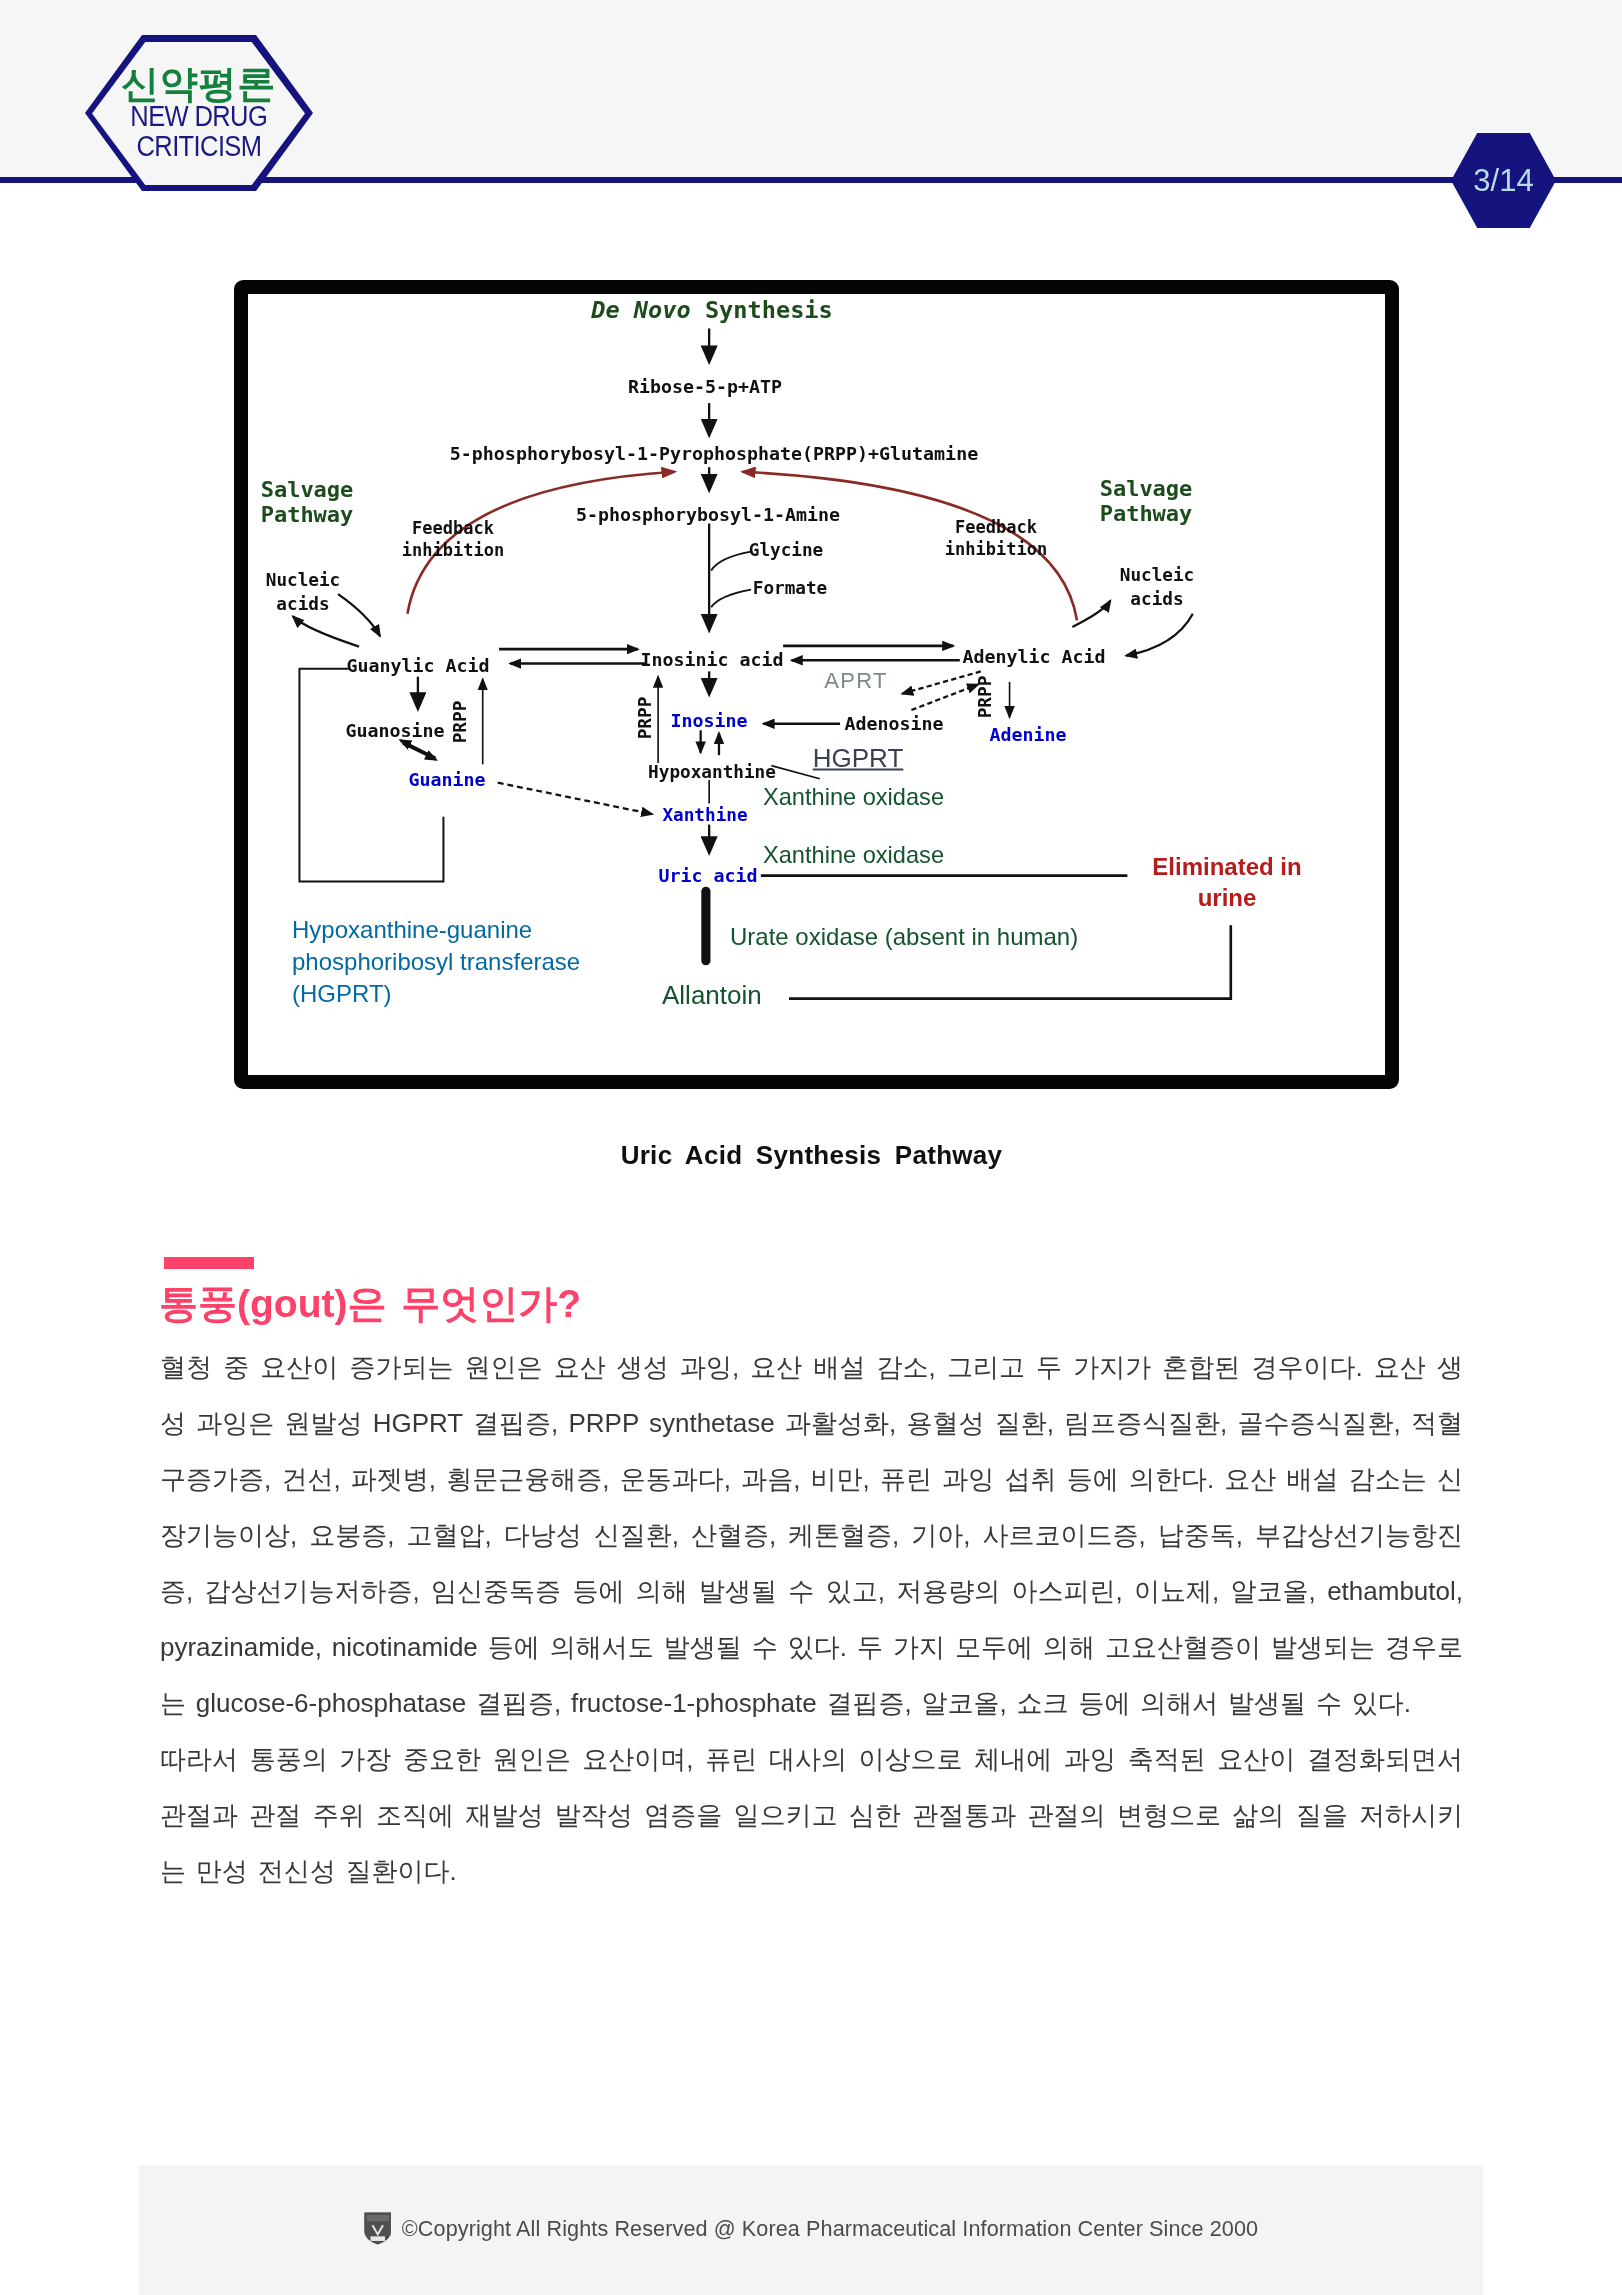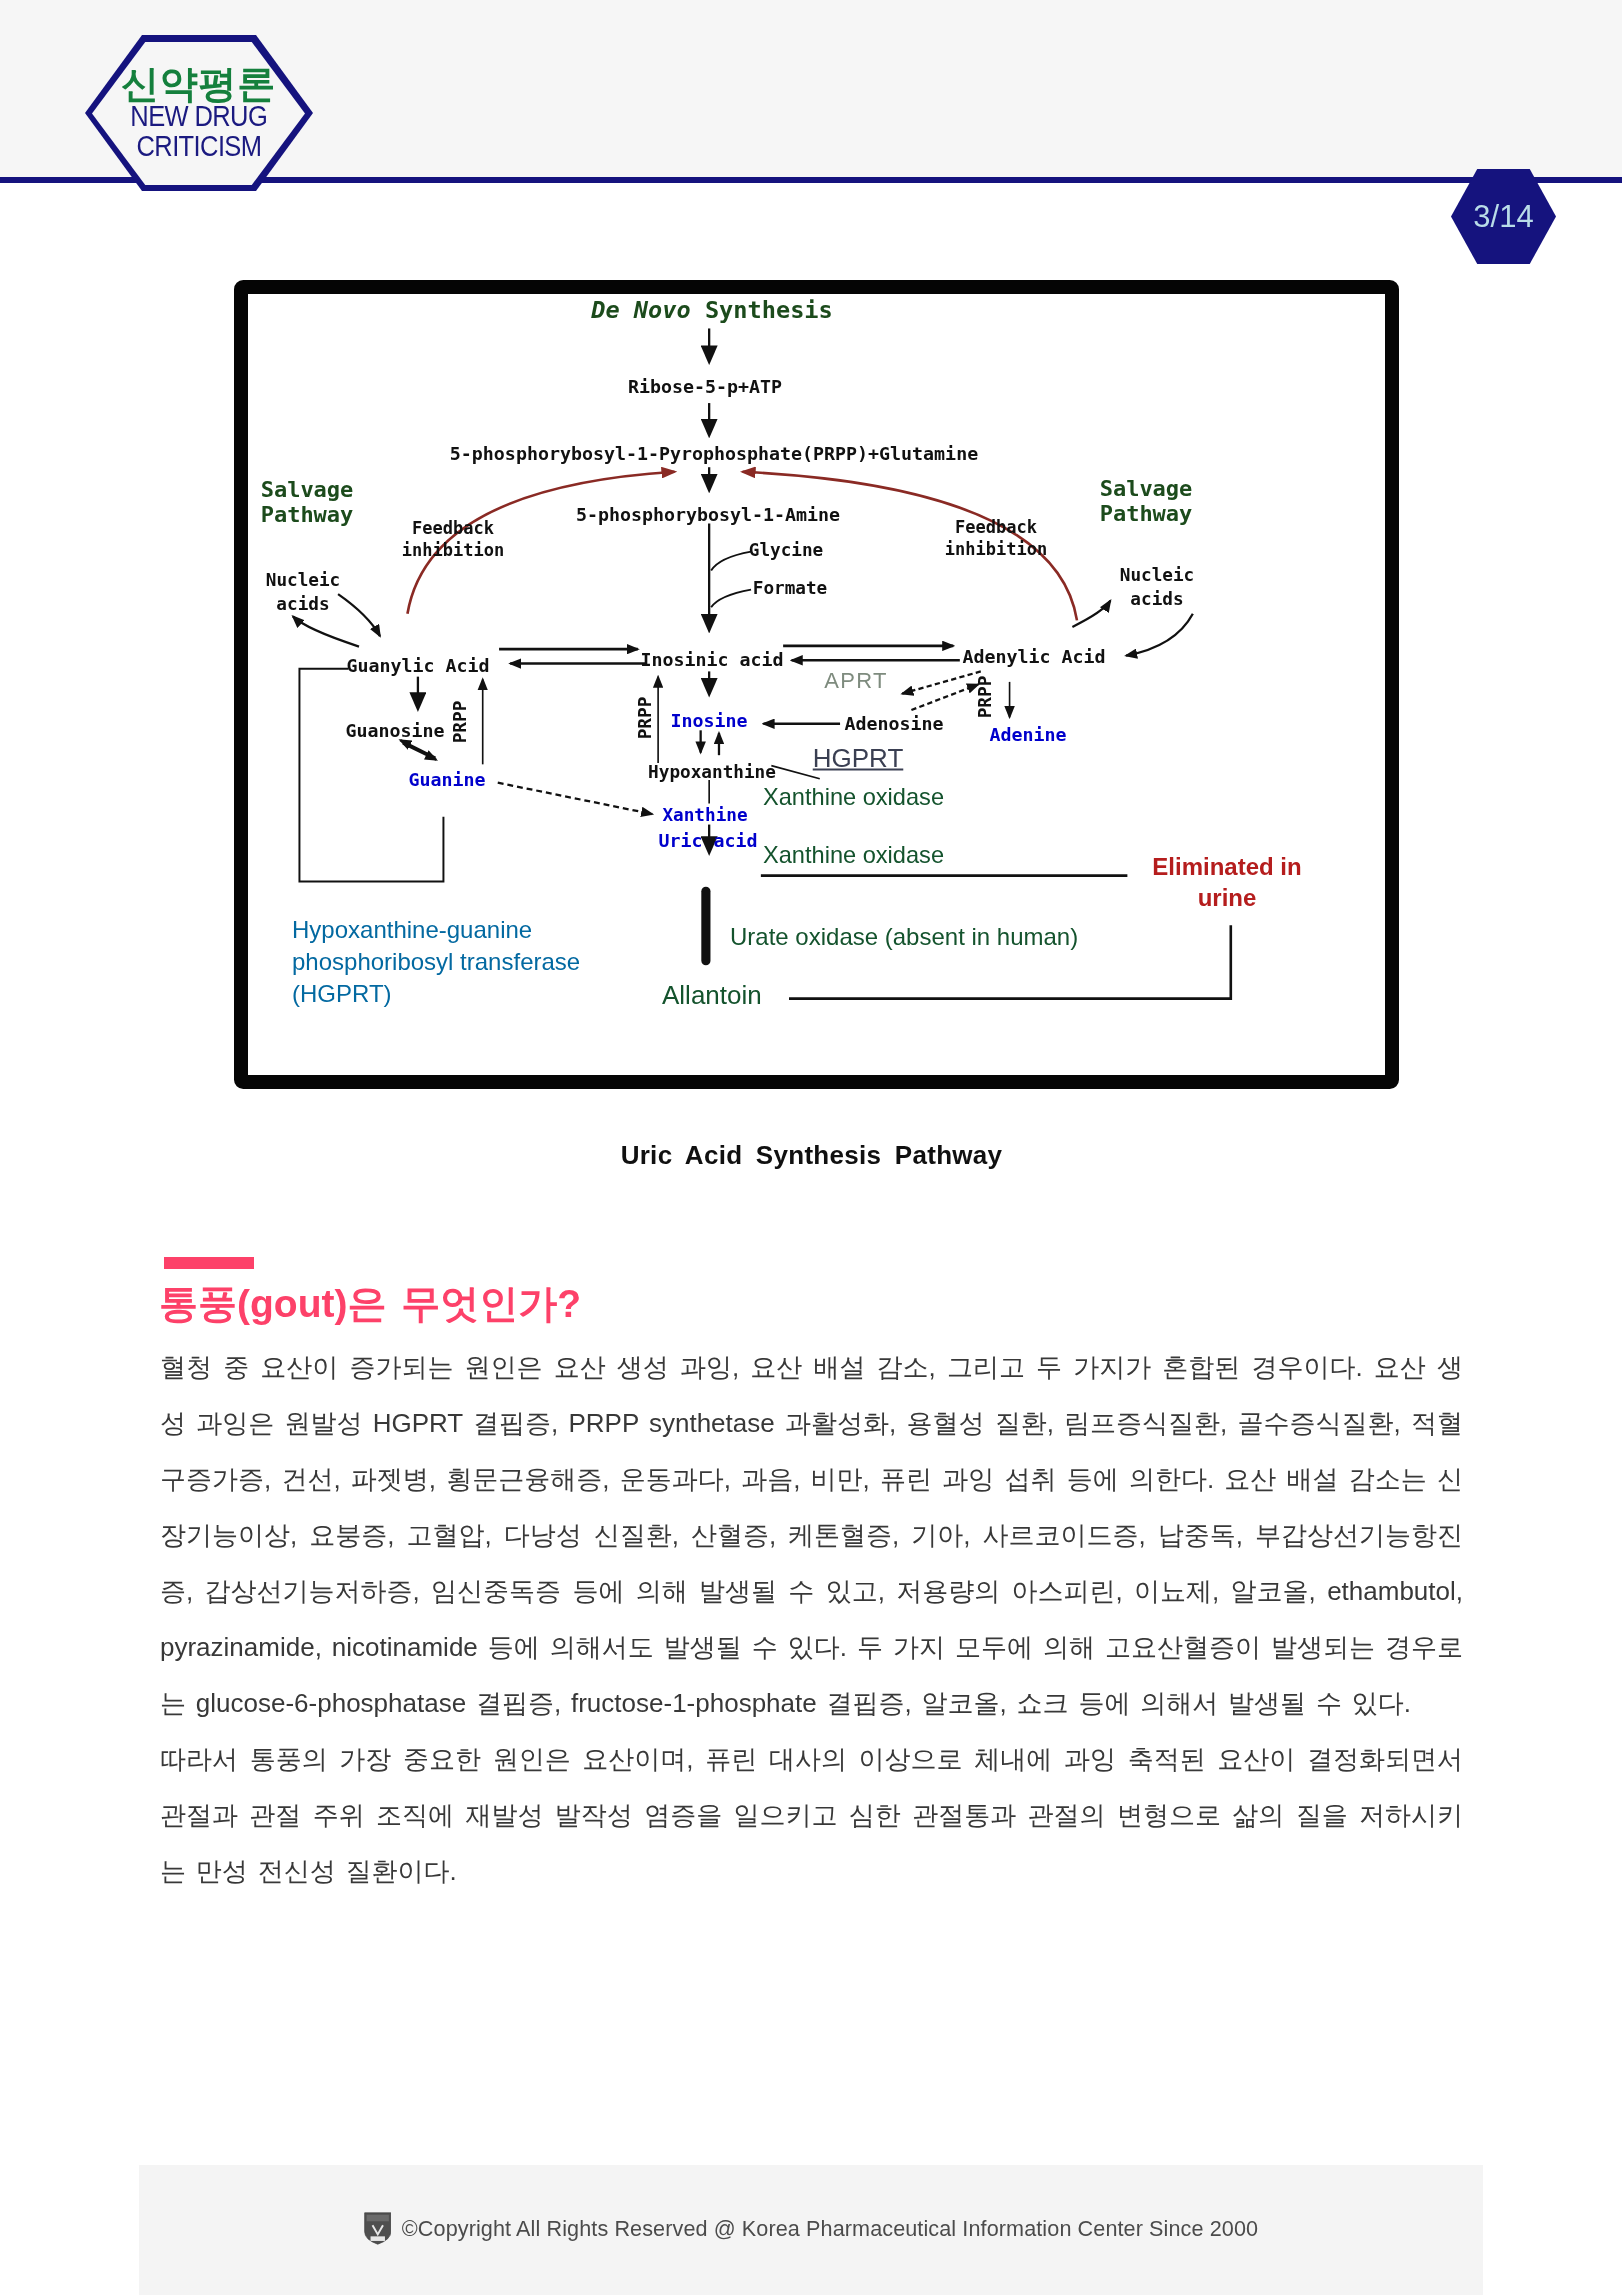--- a/index.html
+++ b/index.html
@@ -11,21 +11,21 @@
   .title-box{position:absolute;left:332px;top:112px;width:1081px;height:57px;background:#fafafa;
              border:0.7px solid #eaeaea;display:flex;align-items:center;box-sizing:border-box;}
   .title-box .t{margin-left:33px;font-size:27px;color:#3c3c3c;letter-spacing:0px;word-spacing:5.2px;}
   .hex{clip-path:polygon(25% 0,75% 0,100% 50%,75% 100%,25% 100%,0 50%);}
   .badge-outer{position:absolute;left:85px;top:35px;width:228px;height:156px;background:#15137e;z-index:5;}
   .badge-inner{position:absolute;left:92px;top:42px;width:213px;height:143px;background:#f6f6f6;
                display:flex;flex-direction:column;align-items:center;justify-content:center;z-index:6;}
   .badge-kr{font-size:38px;font-weight:bold;color:#15803d;letter-spacing:0.7px;line-height:34px;}
   .badge-en{font-size:29px;color:#1b1a80;line-height:30px;transform:scaleX(0.88);letter-spacing:-0.7px;}
   .page-hex{position:absolute;left:1451px;top:133px;width:105px;height:95px;background:#15137e;z-index:5;
-            display:flex;align-items:center;justify-content:center;margin-top:36px;}
+            display:flex;align-items:center;justify-content:center;}
   .page-hex .n{font-size:31px;color:#b9dce8;}
   
   .diagram-box{position:absolute;left:234px;top:280px;width:1165px;height:809px;box-sizing:border-box;
                border:14.4px solid #050505;border-radius:9.2px;background:#ffffff;}
   .dlayer{position:absolute;left:234px;top:280px;width:1165px;height:999px;}
   .dlayer svg{position:absolute;left:0;top:0;}
   .dl{position:absolute;transform:translate(-50%,-50%);white-space:nowrap;
       font-family:"DejaVu Sans Mono",monospace;font-weight:bold;color:#111;}
   .dl.ctr{text-align:center;}
   .dl.la{transform:translate(0,-50%);}
@@ -166,21 +166,21 @@
     <div class="dl blue" style="left:475px;top:440px;font-size:18.3px;">Inosine</div>
     <div class="dl" style="left:660px;top:443px;font-size:18.3px;">Adenosine</div>
     <div class="dl blue" style="left:794px;top:454px;font-size:18.3px;">Adenine</div>
 
     <div class="dl" style="left:478px;top:492px;font-size:17.7px;">Hypoxanthine</div>
     <div class="dl smooth" style="left:624px;top:478px;font-size:26px;color:#3a3f52;text-decoration:underline;">HGPRT</div>
 
     <div class="dl la smooth" style="left:529px;top:517px;font-size:23.6px;">Xanthine oxidase</div>
     <div class="dl blue" style="left:471px;top:535px;font-size:17.7px;">Xanthine</div>
     <div class="dl la smooth" style="left:529px;top:575px;font-size:23.6px;">Xanthine oxidase</div>
-    <div class="dl blue" style="left:474px;top:560px;font-size:18.3px;">Uric acid</div>
+    <div class="dl blue" style="left:474px;top:595px;font-size:18.3px;">Uric acid</div>
 
     <div class="dl ctr smooth" style="left:993px;top:602px;font-size:24px;font-weight:bold;color:#b51d1d;line-height:31px;"><span>Eliminated in</span><br><span>urine</span></div>
 
     <div class="dl la smooth" style="left:496px;top:657px;font-size:24px;">Urate oxidase (absent in human)</div>
     <div class="dl la smooth" style="left:428px;top:715px;font-size:26px;">Allantoin</div>
 
     <div class="dl la smooth" style="left:58px;top:682px;font-size:24px;line-height:32px;color:#0369a1;white-space:normal;width:340px;"><span>Hypoxanthine-guanine</span><br><span>phosphoribosyl transferase</span><br><span>(HGPRT)</span></div>
   </div>
 
   <div class="caption">Uric  Acid  Synthesis  Pathway</div>

